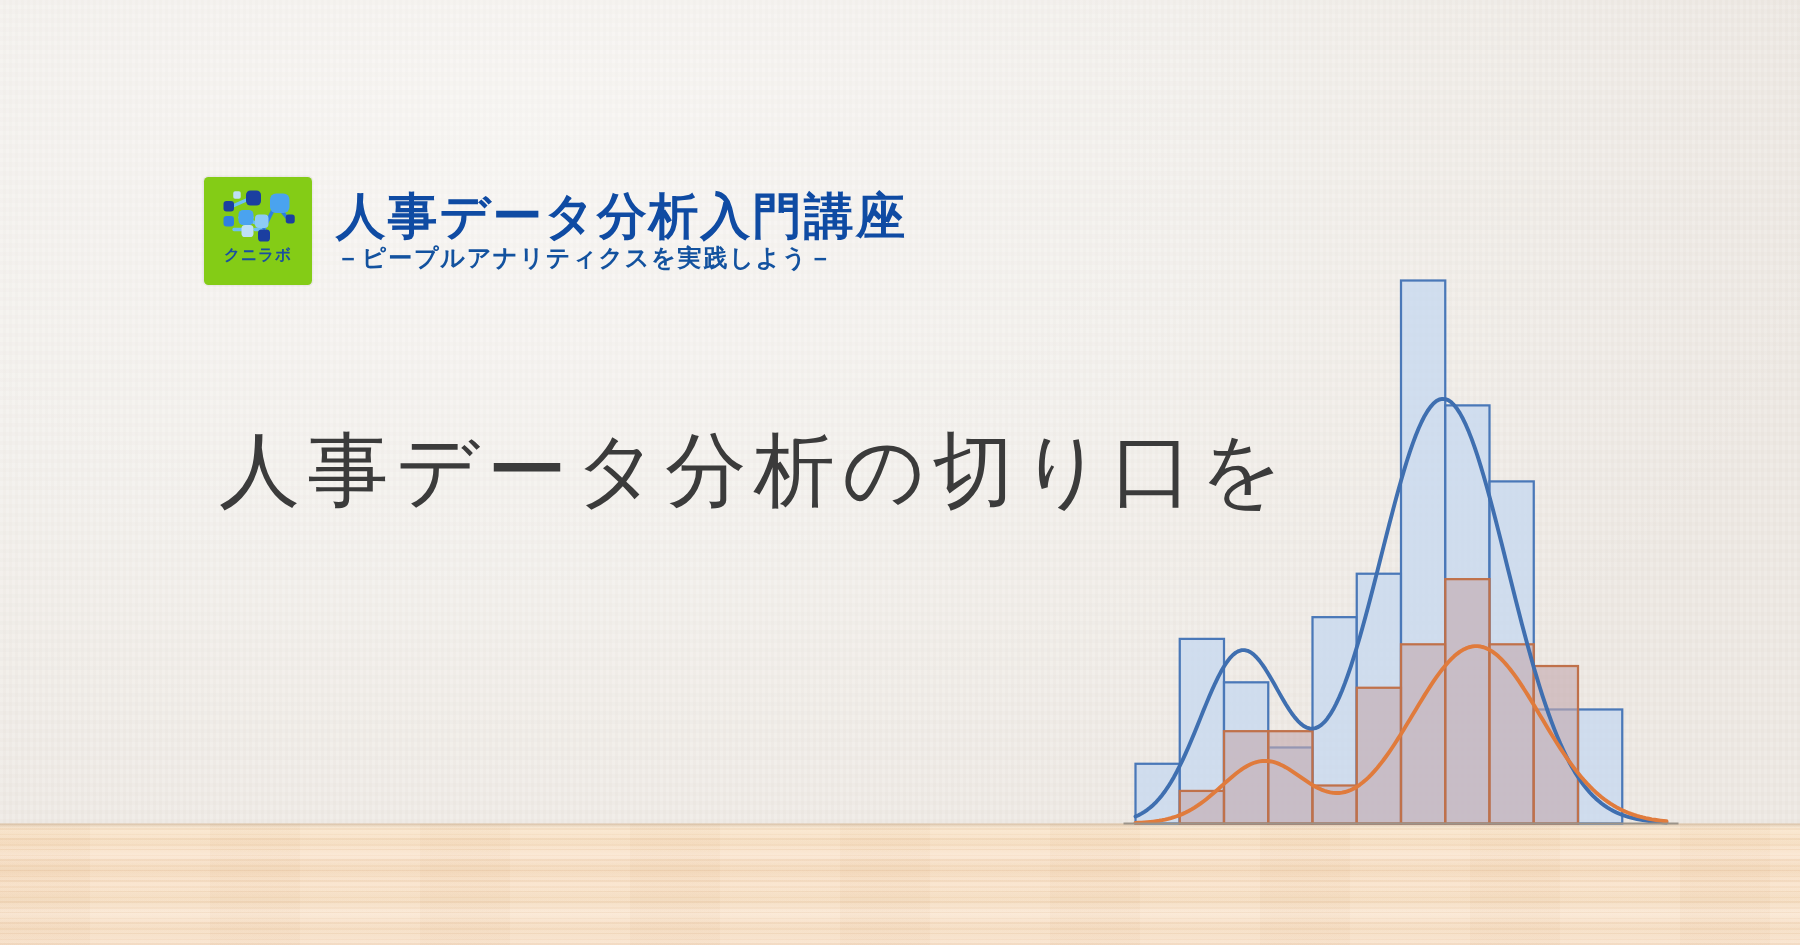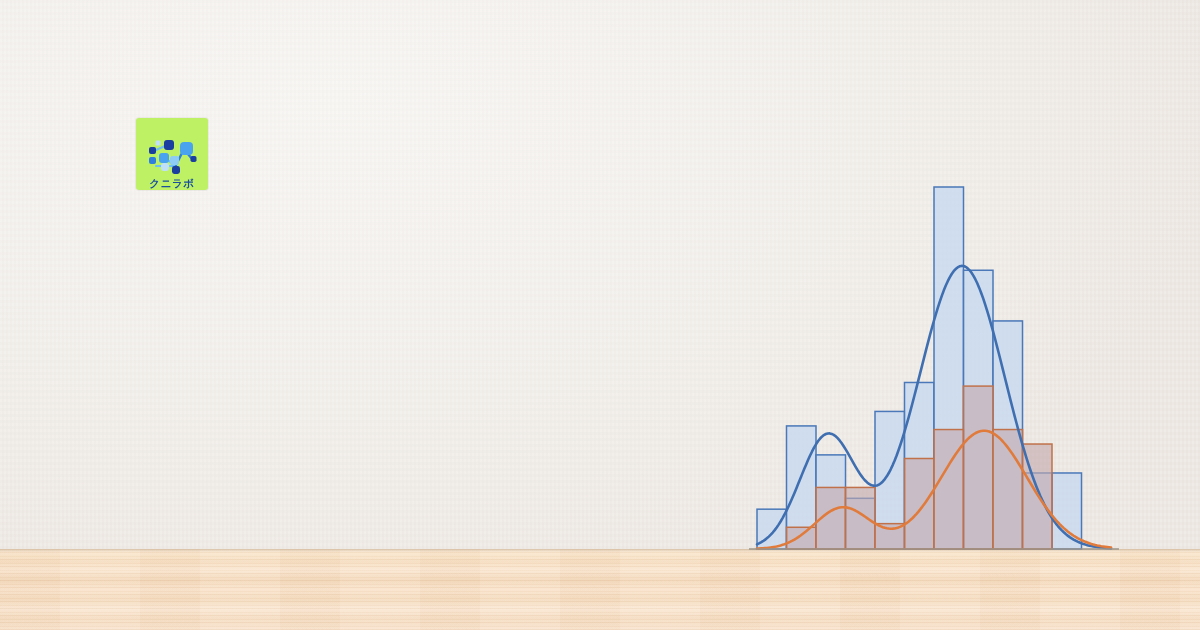--- a/index.html
+++ b/index.html
@@ -49,24 +49,24 @@
     position:absolute; left:0; top:549px; width:1200px; height:3px;
     background:linear-gradient(180deg, rgba(150,116,84,.30), rgba(150,116,84,0));
   }
 
   
   #logo-block {
     position:absolute; left:136px; top:118px;
     display:flex; align-items:center; gap:16px;
   }
   #logo-mark {
-    width:72px; height:72px; background:#bef264;
+    width:72px; height:72px; background:#84cc16;
     border-radius:3px;
     display:flex; flex-direction:column; align-items:center; justify-content:flex-start;
-    padding-top:18px;
+    padding-top:5px;
     box-shadow:0 0 0 1px rgba(0,0,0,.045);
   }
   #logo-mark svg { display:block; }
   #logo-mark-text {
     font-size:10.5px; font-weight:700; color:#1a4fa0;
     letter-spacing:.6px; line-height:1; margin-top:2px;
     font-family:"DejaVu Sans","Liberation Sans",sans-serif;
   }
 
   #brand-text { display:flex; flex-direction:column; gap:2px; }
@@ -134,23 +134,28 @@
         <rect x="16" y="17" width="10" height="10" rx="3" fill="#4aa3ef"></rect>
         <rect x="27" y="20" width="9" height="9" rx="2.6" fill="#8ecbf5"></rect>
         <rect x="47.5" y="20" width="6" height="6" rx="1.8" fill="#1b3fa0"></rect>
         <rect x="18" y="27" width="8" height="8" rx="2.4" fill="#bfe0f7"></rect>
         <rect x="29" y="30" width="8" height="8" rx="2.4" fill="#1b3fa0"></rect>
       </svg>
     </span>
     <span id="logo-mark-text">クニラボ</span>
   </div>
 
+  <div id="brand-text">
+    <div id="brand-title">人事データ分析入門講座</div>
+    <div id="brand-sub">－ピープルアナリティクスを実践しよう－</div>
+  </div>
 </div>
 
 <div id="headline">
+  <div class="hl-line">人事データ分析の切り口を</div>
 </div>
 
 <div id="chart">
   <svg id="chart-svg" width="400" height="395" viewBox="0 0 400 395">
     <g id="blue-bars">
         <rect x="17.00" y="339.18" width="29.50" height="39.82" fill="#c6d9f0" fill-opacity="0.78" stroke="#4a78b8" stroke-width="1.5"></rect>
         <rect x="46.50" y="255.92" width="29.50" height="123.08" fill="#c6d9f0" fill-opacity="0.78" stroke="#4a78b8" stroke-width="1.5"></rect>
         <rect x="76.00" y="284.88" width="29.50" height="94.12" fill="#c6d9f0" fill-opacity="0.78" stroke="#4a78b8" stroke-width="1.5"></rect>
         <rect x="105.50" y="328.32" width="29.50" height="50.68" fill="#c6d9f0" fill-opacity="0.78" stroke="#4a78b8" stroke-width="1.5"></rect>
         <rect x="135.00" y="241.44" width="29.50" height="137.56" fill="#c6d9f0" fill-opacity="0.78" stroke="#4a78b8" stroke-width="1.5"></rect>

